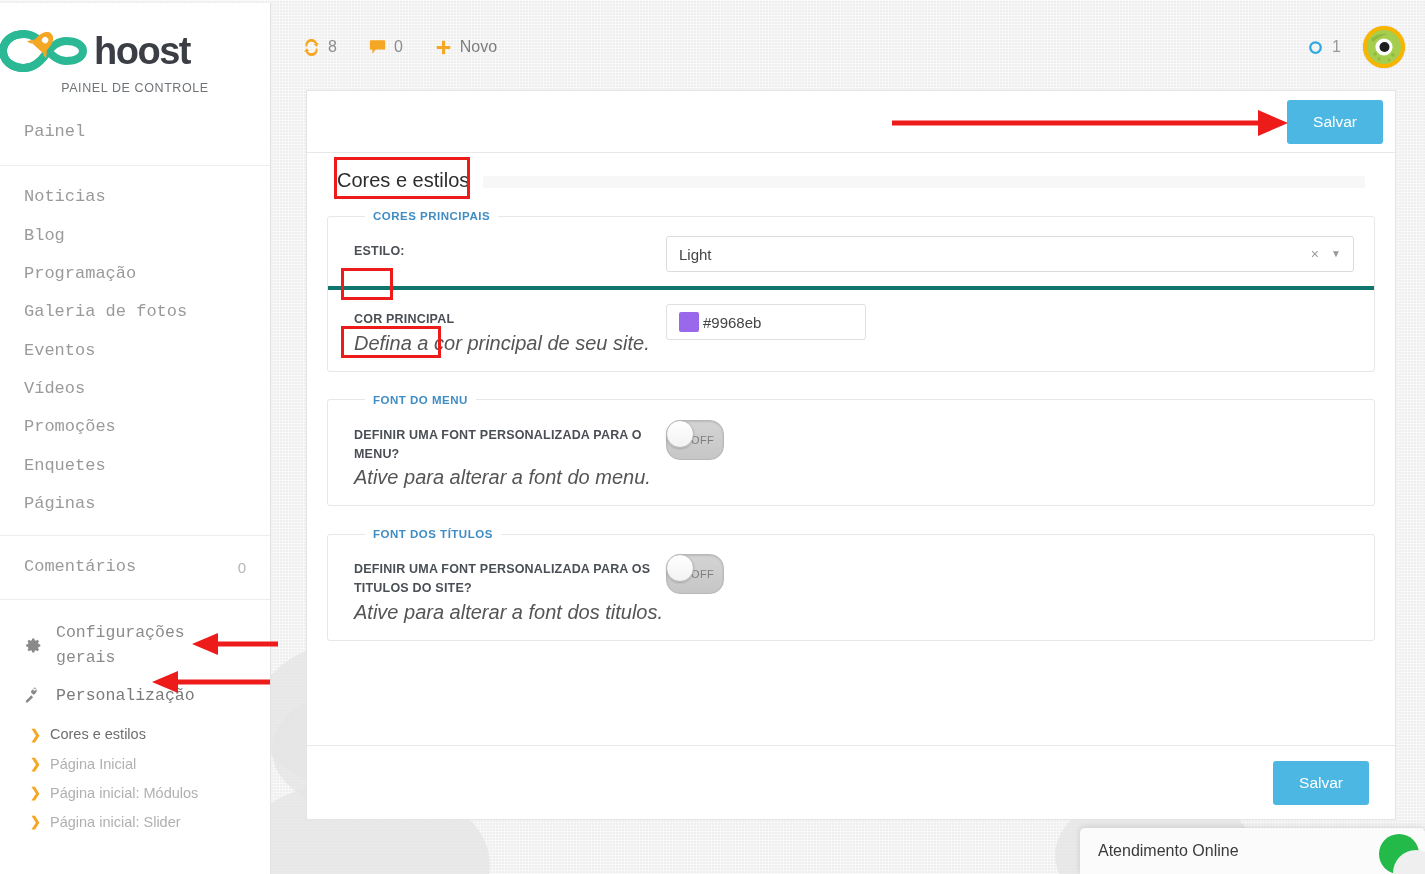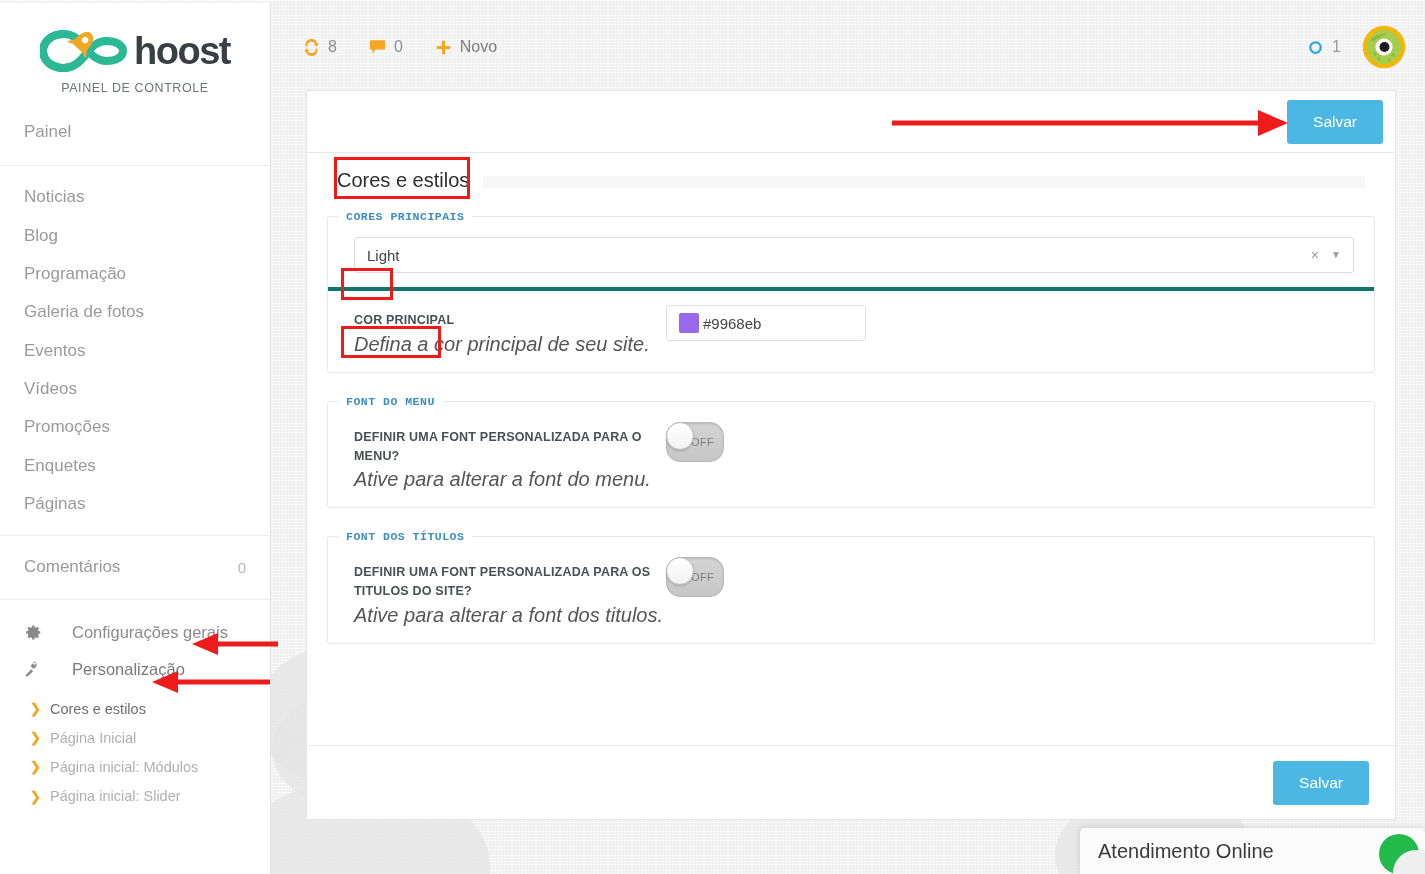--- a/index.html
+++ b/index.html
@@ -34,21 +34,21 @@
   .sidebar {
     position: absolute; left: 0; top: 3px;
     width: 271px; height: 871px;
     background: #ffffff;
     border-right: 1px solid #e2e2e2;
     z-index: 5;
     overflow: hidden;
   }
   .logo-wrap { padding: 22px 0 4px 0; text-align: center; }
   .logo-row {
-    display: flex; align-items: center; justify-content: center; gap: 2px;
+    display: flex; align-items: center; gap: 2px;
     height: 52px;
   }
   .logo-mark { width: 92px; height: 50px; display: block; }
   .logo-text {
     font-size: 38px; font-weight: 700; color: #3b3f45;
     letter-spacing: -1.5px; line-height: 1;
     font-family: "Liberation Sans", sans-serif;
   }
   .logo-sub {
     font-size: 12.5px; color: #6f7478; letter-spacing: .6px;
@@ -56,26 +56,26 @@
   }
 
   .nav-block { border-bottom: 1px solid #eeeeee; }
   .nav-block.first { padding: 14px 0 14px 0; }
   .nav-item {
     display: flex; align-items: center;
     padding: 6px 24px 6px 24px;
     font-size: 17px; color: #9a9a9a;
     cursor: pointer; line-height: 1.55;
   }
-  .nav-item .lbl { flex: 1; }
+  .nav-item .lbl { flex: 1; font-family: Liberation Mono, monospace; }
   .nav-item .cnt { font-size: 15px; color: #b5b5b5; }
   .nav-block.second { padding: 12px 0 12px 0; }
   .nav-block.third { padding: 14px 0 6px 0; border-bottom: none; }
 
-  .nav-item.icon-item { padding-left: 24px; gap: 30px; font-size: 16.5px; color: #8b8b8b;}
+  .nav-item.icon-item { padding-left: 24px; gap: 14px; font-size: 16.5px; color: #8b8b8b;}
   .nav-item.icon-item .ico { width: 18px; height: 18px; display:flex; align-items:center; justify-content:center; color:#8a8a8a; flex: none;}
   .nav-item.icon-item.active { color: #7a7a7a; }
 
   .sub-list { padding: 6px 0 0 0; }
   .sub-item {
     display: flex; align-items: center; gap: 9px;
     padding: 3px 24px 3px 30px;
     font-size: 14.5px; color: #b0b0b0; cursor: pointer;
     line-height: 1.6;
   }
@@ -140,21 +140,21 @@
   .panel-body { padding: 8px 20px 0 20px; }
 
   fieldset {
     border: 1px solid #e7e7e7;
     border-radius: 3px;
     margin: 0 0 22px 0;
     padding: 0;
   }
   legend {
     font-size: 11.5px; color: #3f8dc4; letter-spacing: .5px;
-    font-weight: 700; padding: 0 8px; margin-left: 10px; font-family: Liberation Mono, monospace;
+    font-weight: 700; padding: 0 8px; margin-left: 37px;
   }
   .field-row {
     display: flex; align-items: flex-start;
     padding: 14px 20px 14px 26px;
     min-height: 56px;
   }
   .field-row + .field-row { border-top: 4px solid #0f766e; }
   .field-label-col { width: 312px; flex: none; padding-top: 6px; }
   .field-label {
     font-size: 12.5px; font-weight: 700; color: #4a4f55;
@@ -233,21 +233,21 @@
     position: absolute; left: 1080px; bottom: 0;
     width: 345px; height: 46px;
     background: #fbfbfb;
     border-radius: 5px 5px 0 0;
     box-shadow: 0 -1px 6px rgba(0,0,0,.12);
     display: flex; align-items: center;
     padding: 0 18px;
     z-index: 30;
     overflow: hidden;
   }
-  .chat-title { font-size: 20px; color: #3a3a3a; }
+  .chat-title { font-size: 16px; color: #3a3a3a; }
   .chat-dot {
     position: absolute; right: 6px; top: 6px;
     width: 40px; height: 40px; border-radius: 50%;
     background: #24ba4a;
   }
   .chat-dot-mask {
     position: absolute; right: -14px; top: 22px;
     width: 46px; height: 46px; border-radius: 50%;
     background: #efefef;
   }
@@ -431,20 +431,23 @@
     <div class="panel-title">Cores e estilos</div>
     <div class="head-bar"></div>
   </div>
 
   <div class="panel-body">
 
     <fieldset>
       <legend>CORES PRINCIPAIS</legend>
 
       <div class="field-row">
+        <div class="field-label-col">
+          <div class="field-label">ESTILO:</div>
+        </div>
         <div class="field-ctrl-col">
           <div class="select-box">
             <span>Light</span>
             <span class="clear">×</span>
             <span class="caret">▼</span>
           </div>
         </div>
       </div>
 
       <div class="field-row">

